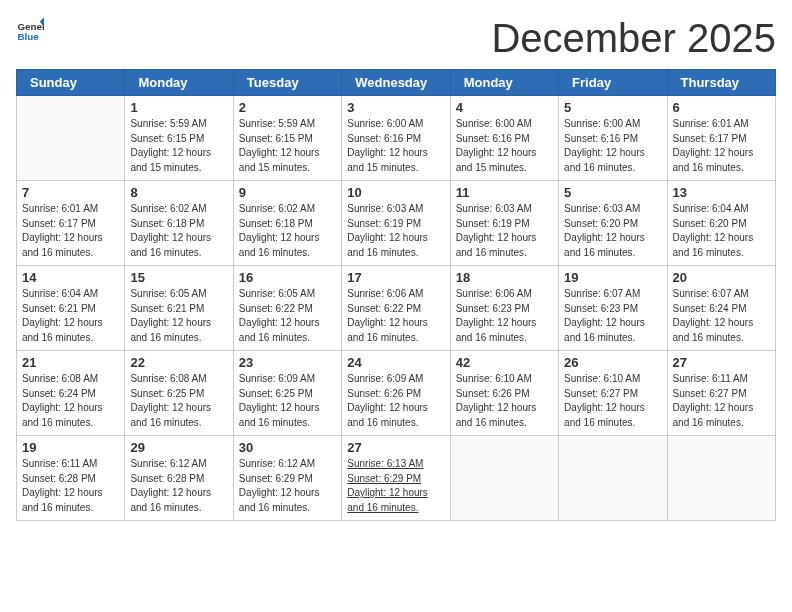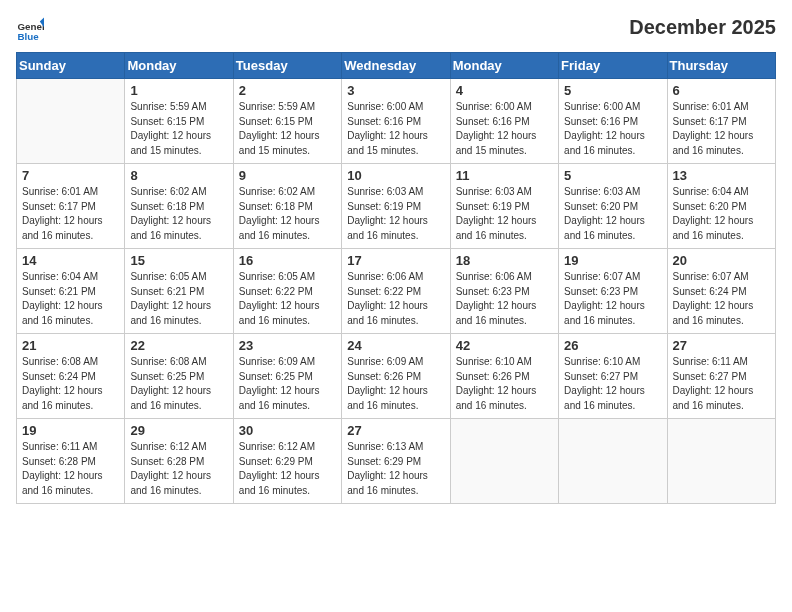--- a/index.html
+++ b/index.html
@@ -22,38 +22,38 @@
       gap: 4px;
     }
     .logo-icon {
       width: 28px;
       height: 28px;
     }
     .title-section {
       text-align: right;
     }
     .month-year {
-      font-size: 20px;
-      font-weight: bold;
+      font-size: 40px;
+      font-weight: normal;
       color: #333;
     }
     .location {
       font-size: 15px;
       color: #555;
     }
     .calendar {
       width: 100%;
       border-collapse: collapse;
       border: 1px solid #ccc;
     }
     .calendar th {
       background-color: #2d6db5;
       color: #fff;
       text-align: left;
-      padding: 5px 2px;
+      padding: 5px 13px;
       font-size: 13px;
       border: 1px solid #2560a0;
     }
     .calendar td {
       vertical-align: top;
       border: 1px solid #ccc;
       padding: 4px 5px;
       width: calc(100% / 7);
       min-height: 80px;
       font-size: 10.5px;
@@ -322,21 +322,21 @@
         </td>
         <td>
           <span class="day-number">30</span>
           <div class="day-info" style="white-space: pre-line;">Sunrise: 6:12 AM
 Sunset: 6:29 PM
 Daylight: 12 hours
 and 16 minutes.</div>
         </td>
         <td>
           <span class="day-number">27</span>
-          <div class="day-info" style="white-space: pre-line;">Sunrise: 6:13 AM
+          <div class="day-info" style="white-space: pre-line; text-decoration: underline;">Sunrise: 6:13 AM
 Sunset: 6:29 PM
 Daylight: 12 hours
 and 16 minutes.</div>
         </td>
         <td class="empty"></td>
         <td class="empty"></td>
         <td class="empty"></td>
       </tr>
     </tbody>
 </table>

